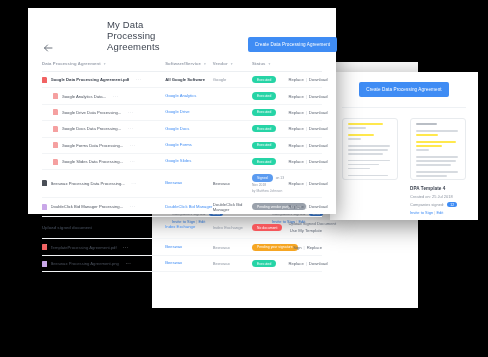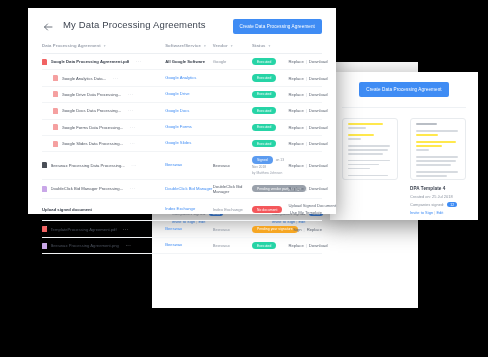--- a/index.html
+++ b/index.html
@@ -35,21 +35,21 @@
   #right-panel{left:330px;top:72px;width:148px;height:148px;overflow:hidden;}
   .rp-top{padding:10px 0 0 0;display:flex;justify-content:center;}
   .rp-rule{height:1px;background:#eef1f4;margin:10px 12px 0 12px;}
   .rp-gallery{display:flex;gap:12px;padding:10px 12px 0 12px;}
   .rp-card{width:60px;}
   .rp-thumb{height:62px;background:#fff;border:1px solid #e8ebee;border-radius:3px;
             padding:4px 5px;box-sizing:border-box;overflow:hidden;}
 
   
   #main-window{left:28px;top:8px;width:308px;height:206px;}
-  .mw-head{display:flex;align-items:flex-start;padding:11px 14px 0 14px;}
+  .mw-head{display:flex;align-items:flex-end;padding:11px 14px 0 14px;gap:44px;}
   .back-arrow{width:12px;height:12px;flex:none;color:#5d6570;}
   .mw-title{font-size:9.5px;color:#3d4450;margin-left:9px;letter-spacing:.15px;}
   .mw-spacer{flex:1;}
   .btn-primary{background:#3f8cf4;color:#fff;border:none;border-radius:2px;
                font-size:4.6px;font-family:inherit;padding:5px 7px;letter-spacing:.1px;
                white-space:nowrap;cursor:pointer;}
 
   table.dpa{width:100%;border-collapse:collapse;margin-top:9px;table-layout:fixed;}
   table.dpa th{font-size:4.2px;color:#9aa1ad;font-weight:bold;text-align:left;
                padding:0 0 5px 0;letter-spacing:.12px;}

